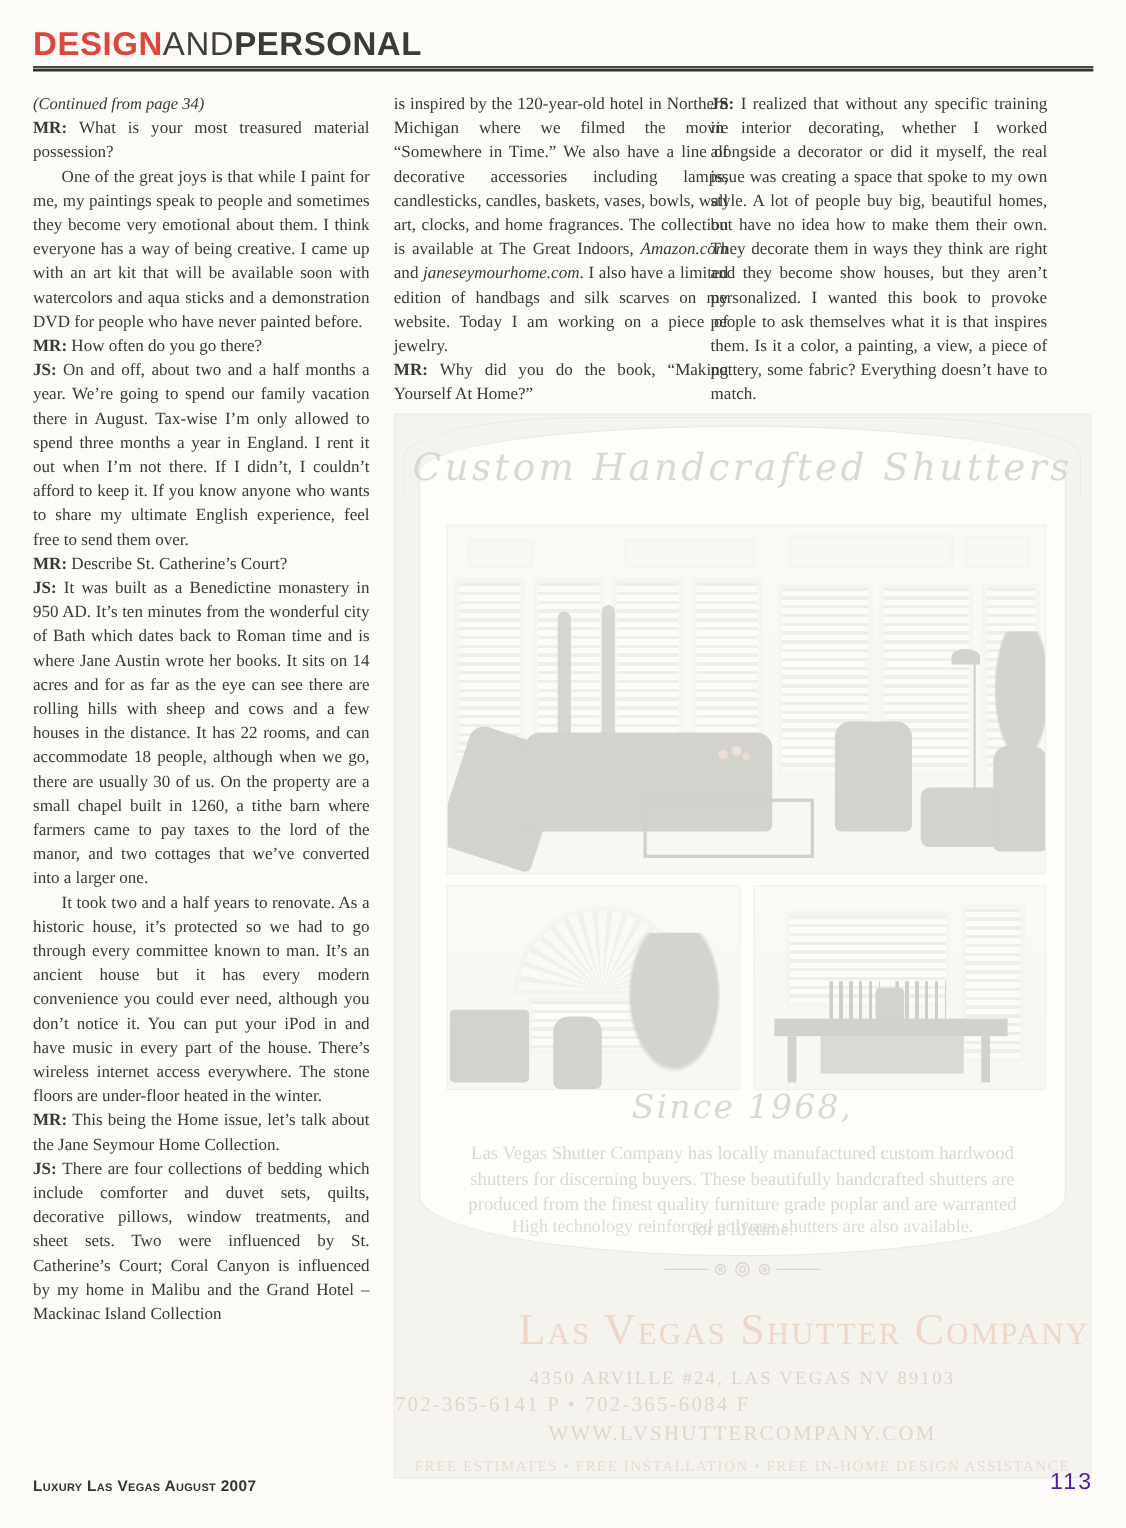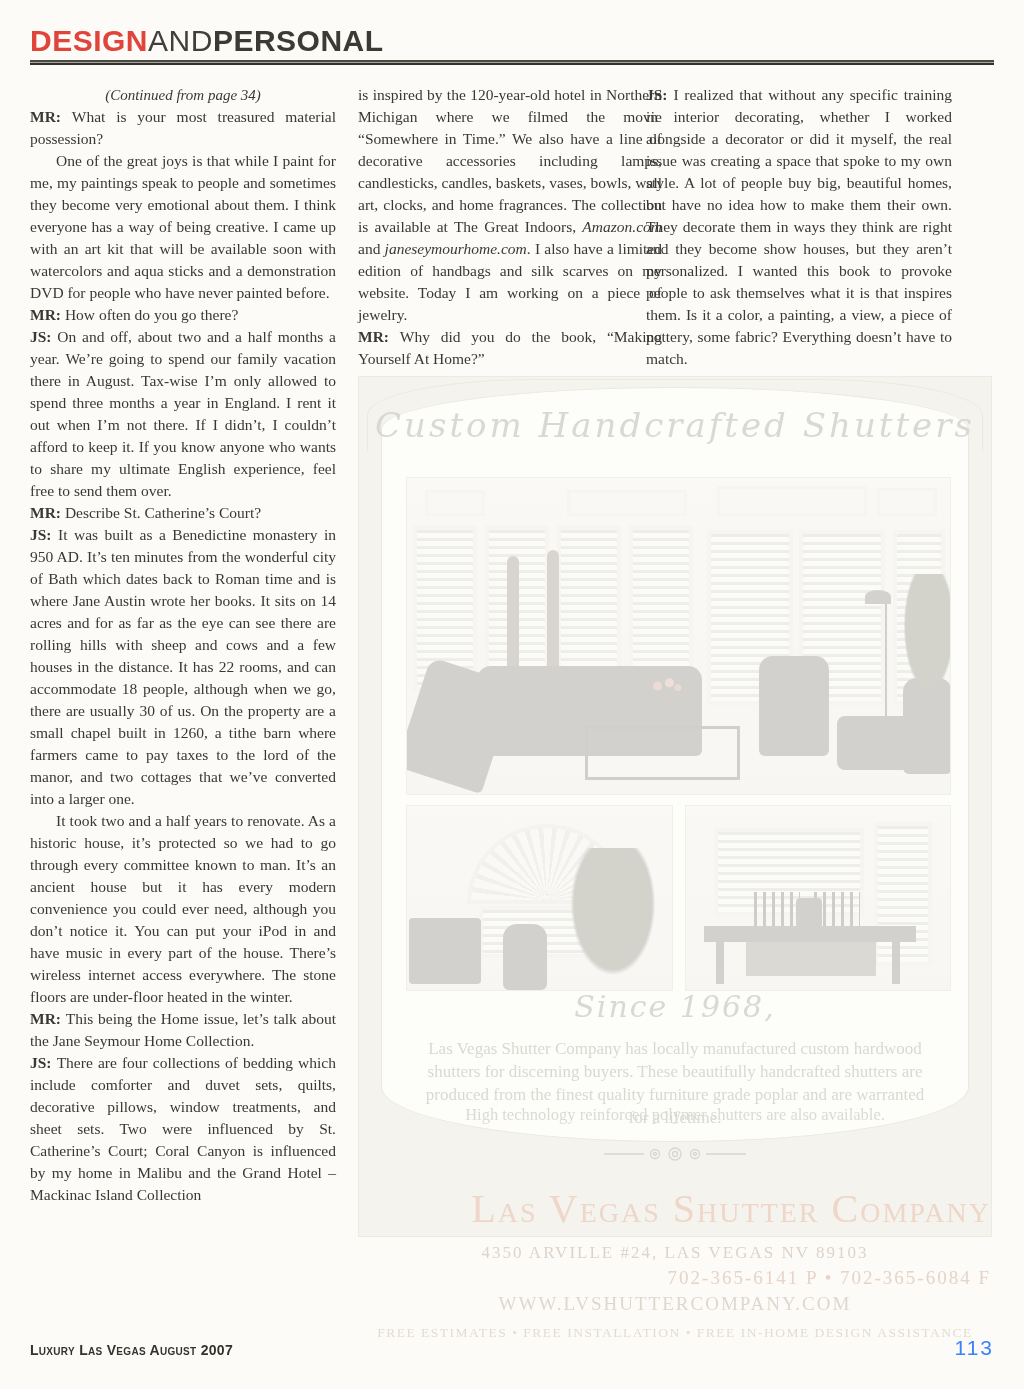--- a/index.html
+++ b/index.html
@@ -17,28 +17,28 @@
   .hdr-bold { color:#3c3a35; font-weight:700; }
   .hdr-rule {
     margin-top:4px; height:5px;
     background:linear-gradient(180deg,#4a4843 0,#4a4843 2px,#a8a59c 2px,#a8a59c 3px,#33312c 3px,#33312c 5px);
   }
   
   .col { position:absolute; top:84px; font-size:15.5px; line-height:22px; text-align:justify; }
   .col1 { left:30px;  width:306px; }
   .col2 { left:358px; width:304px; }
   .col3 { left:646px; width:306px; }
-  .continued { font-style:italic; font-size:15px; line-height:22px; text-align:center; }
+  .continued { font-style:italic; font-size:15px; line-height:22px; text-align:left; }
   .para { margin:0; }
   .para.indent { text-indent:26px; }
   .para .b { font-weight:bold; }
   .para .i { font-style:italic; }
   
   .ad {
-    position:absolute; left:358px; top:376px; width:634px; height:861px;
+    position:absolute; left:358px; top:376px; width:634px; height:968px;
     background:#f5f3ee; border:1px solid #edeae2;
   }
   .ad-arch {
     position:absolute; left:8px; right:8px; top:2px; height:72px;
     border:1px solid #e7e4dc; border-bottom:none;
     border-radius:50% 50% 0 0 / 66px; opacity:.7;
   }
   .ad-panel {
     position:absolute; left:22px; right:22px; top:10px; height:755px;
     background:#fdfdfa; border:1px solid #ebe8e0;
@@ -59,21 +59,21 @@
   .ornament { position:absolute; top:768px; width:100%; text-align:center; }
   .ad-company {
     position:absolute; top:808px; width:100%; text-align:right;
     font-variant:small-caps; font-size:40px; letter-spacing:2px; color:#eed6c9;
   }
   .ad-address {
     position:absolute; top:866px; width:100%; text-align:center;
     font-size:17px; letter-spacing:2px; color:#ddd4c9;
   }
   .ad-phone {
-    position:absolute; top:890px; width:100%; text-align:right;
+    position:absolute; top:890px; width:100%; text-align:left;
     font-size:19px; letter-spacing:2px; color:#e6d4c8;
   }
   .ad-web {
     position:absolute; top:916px; width:100%; text-align:center;
     font-size:19px; letter-spacing:2px; color:#ded7cd;
   }
   .ad-services {
     position:absolute; top:948px; width:100%; text-align:center;
     font-family:"Liberation Serif", serif; font-size:13.5px; letter-spacing:1.5px; color:#e3dcd2;
   }
@@ -101,21 +101,21 @@
   }
   .spindles { background:repeating-linear-gradient(90deg,#45443c 0 3px,transparent 3px 9px); position:absolute; }
   
   .foot-mag {
     position:absolute; left:30px; top:1342px;
     font-family:"Liberation Sans", sans-serif; font-variant:small-caps;
     font-weight:600; font-size:14px; color:#35332e; letter-spacing:.3px;
   }
   .foot-page {
     position:absolute; right:30px; top:1336px;
-    font-family:"Liberation Sans", sans-serif; font-size:21px; color:#3b82f6; letter-spacing:2px;
+    font-family:"Liberation Sans", sans-serif; font-size:21px; color:#4c1d95; letter-spacing:2px;
   }
 </style>
 </head>
 <body>
 
 <div class="page">
 
   <div class="hdr">
     <div class="hdr-title">
       <span class="hdr-red">DESIGN</span><span class="hdr-mid">AND</span><span class="hdr-bold">PERSONAL</span>

